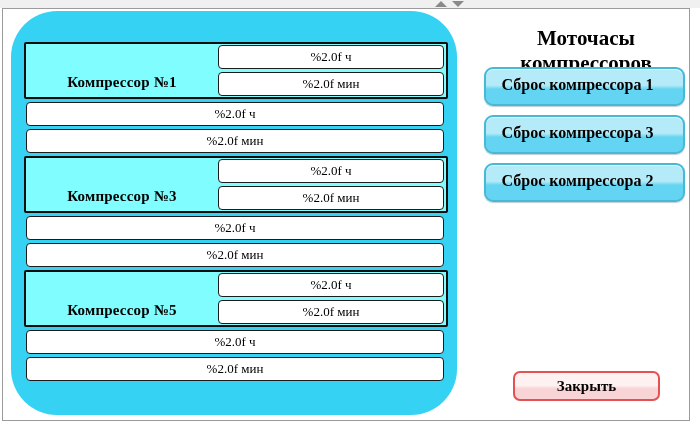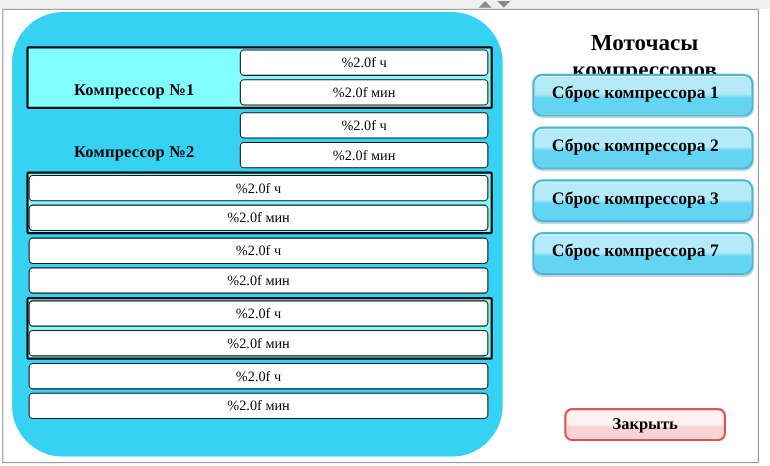--- a/index.html
+++ b/index.html
@@ -86,63 +86,63 @@
 
         <div class="row boxed">
           <div class="row-label">Компрессор №1</div>
           <div class="row-values">
             <div class="value-box">%2.0f ч</div>
             <div class="value-box">%2.0f мин</div>
           </div>
         </div>
 
         <div class="row">
-          <div class="row-label">Компрессор №2</div>
           <div class="row-values">
             <div class="value-box">%2.0f ч</div>
             <div class="value-box">%2.0f мин</div>
           </div>
         </div>
 
         <div class="row boxed">
+          <div class="row-label">Компрессор №3</div>
           <div class="row-values">
             <div class="value-box">%2.0f ч</div>
             <div class="value-box">%2.0f мин</div>
           </div>
         </div>
 
         <div class="row">
           <div class="row-values">
             <div class="value-box">%2.0f ч</div>
             <div class="value-box">%2.0f мин</div>
           </div>
         </div>
 
         <div class="row boxed">
+          <div class="row-label">Компрессор №5</div>
           <div class="row-values">
             <div class="value-box">%2.0f ч</div>
             <div class="value-box">%2.0f мин</div>
           </div>
         </div>
 
         <div class="row">
           <div class="row-values">
             <div class="value-box">%2.0f ч</div>
             <div class="value-box">%2.0f мин</div>
           </div>
         </div>
 
       </div>
     </div>
 
     <div class="side-title">Моточасы компрессоров</div>
 
     <div class="reset-col">
       <button class="reset-btn">Сброс компрессора 1</button>
+      <button class="reset-btn">Сброс компрессора 3</button>
       <button class="reset-btn">Сброс компрессора 2</button>
-      <button class="reset-btn">Сброс компрессора 3</button>
-      <button class="reset-btn">Сброс компрессора 7</button>
     </div>
 
     <button class="close-btn">Закрыть</button>
 
   </div>
 </div>
 
 </body></html>

